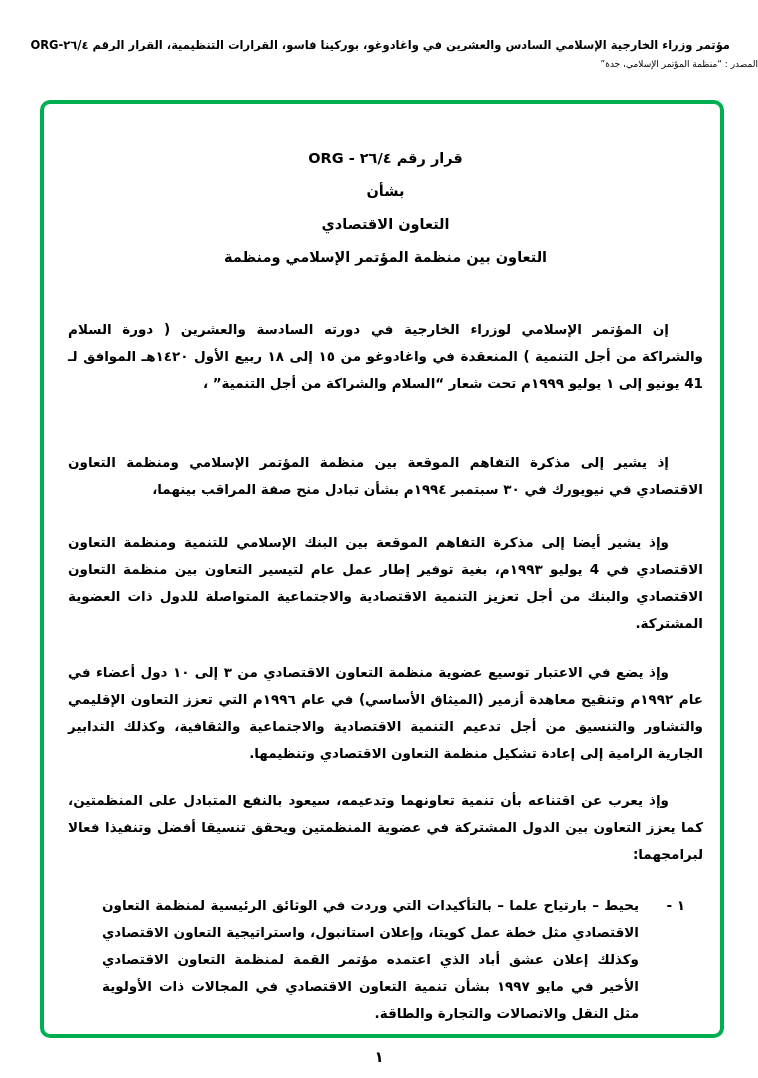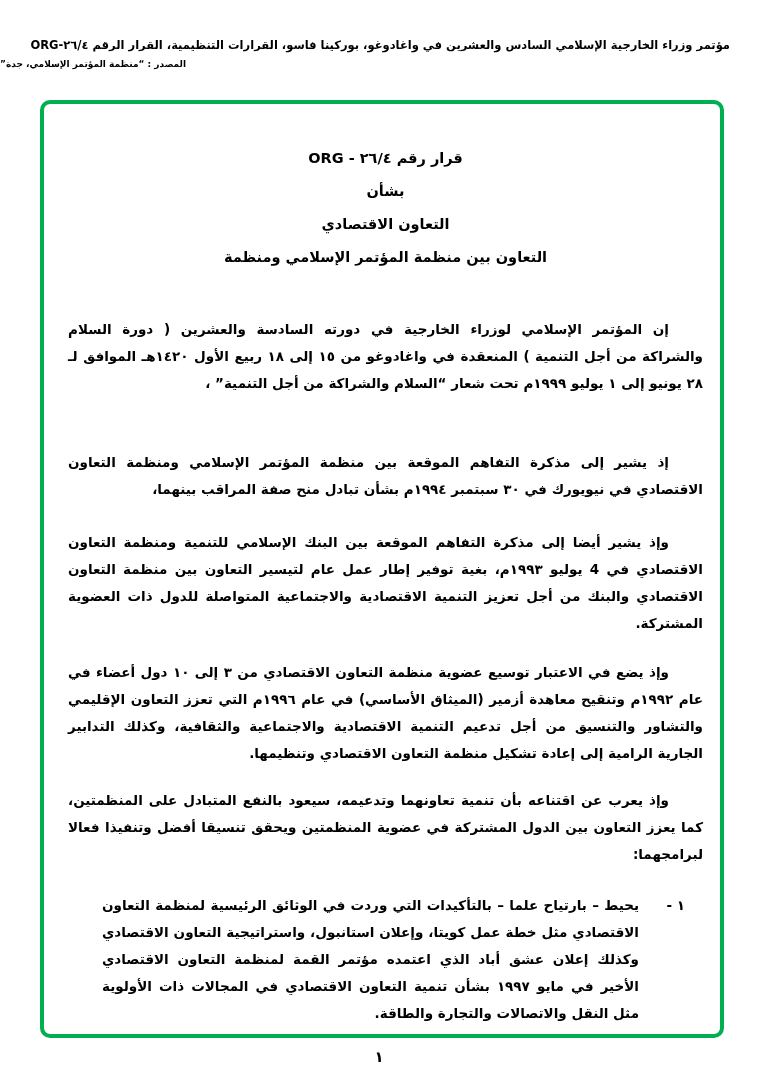--- a/index.html
+++ b/index.html
@@ -16,24 +16,25 @@
   .doc-header { padding-top: 36px; }
   .header-line1 {
     font-size: 11.5px;
     font-weight: bold;
     text-align: right;
     padding: 0 28px;
     line-height: 18px;
   }
   .header-line2 {
     font-size: 9px;
-    font-weight: bold;
+    font-weight: normal;
     margin-top: 5px;
     direction: rtl;
-    text-align: left;
+    text-align: right;
+    padding-left: 55px;
   }
   .frame {
     position: absolute;
     left: 40px;
     top: 100px;
     width: 684px;
     height: 938px;
     border: 4px solid var(--frame-border, #00b050);
     border-radius: 10px;
     padding: 38px 17px 0 24px;
@@ -97,21 +98,21 @@
 
   <div class="frame">
 
     <div class="title-block">
       <div>قرار رقم ٢٦/٤ - ORG</div>
       <div>بشأن</div>
       <div>التعاون الاقتصادي</div>
       <div>التعاون بين منظمة المؤتمر الإسلامي ومنظمة</div>
     </div>
 
-    <p class="para p1">إن المؤتمر الإسلامي لوزراء الخارجية في دورته السادسة والعشرين ( دورة السلام والشراكة من أجل التنمية ) المنعقدة في واغادوغو من ١٥ إلى ١٨ ربيع الأول ١٤٢٠هـ الموافق لـ ٢٨ يونيو إلى ١ يوليو ١٩٩٩م تحت شعار “السلام والشراكة من أجل التنمية” ،</p>
+    <p class="para p1">إن المؤتمر الإسلامي لوزراء الخارجية في دورته السادسة والعشرين ( دورة السلام والشراكة من أجل التنمية ) المنعقدة في واغادوغو من ١٥ إلى ١٨ ربيع الأول ١٤٢٠هـ الموافق لـ 41 يونيو إلى ١ يوليو ١٩٩٩م تحت شعار “السلام والشراكة من أجل التنمية” ،</p>
 
     <p class="para p2">إذ يشير إلى مذكرة التفاهم الموقعة بين منظمة المؤتمر الإسلامي ومنظمة التعاون الاقتصادي في نيويورك في ٣٠ سبتمبر ١٩٩٤م بشأن تبادل منح صفة المراقب بينهما،</p>
 
     <p class="para p3">وإذ يشير أيضا إلى مذكرة التفاهم الموقعة بين البنك الإسلامي للتنمية ومنظمة التعاون الاقتصادي في 4 يوليو ١٩٩٣م، بغية توفير إطار عمل عام لتيسير التعاون بين منظمة التعاون الاقتصادي والبنك من أجل تعزيز التنمية الاقتصادية والاجتماعية المتواصلة للدول ذات العضوية المشتركة.</p>
 
     <p class="para p4">وإذ يضع في الاعتبار توسيع عضوية منظمة التعاون الاقتصادي من ٣ إلى ١٠ دول أعضاء في عام ١٩٩٢م وتنقيح معاهدة أزمير (الميثاق الأساسي) في عام ١٩٩٦م التي تعزز التعاون الإقليمي والتشاور والتنسيق من أجل تدعيم التنمية الاقتصادية والاجتماعية والثقافية، وكذلك التدابير الجارية الرامية إلى إعادة تشكيل منظمة التعاون الاقتصادي وتنظيمها.</p>
 
     <p class="para p5">وإذ يعرب عن اقتناعه بأن تنمية تعاونهما وتدعيمه، سيعود بالنفع المتبادل على المنظمتين، كما يعزز التعاون بين الدول المشتركة في عضوية المنظمتين ويحقق تنسيقا أفضل وتنفيذا فعالا لبرامجهما:</p>
 
     <div class="list-item">

